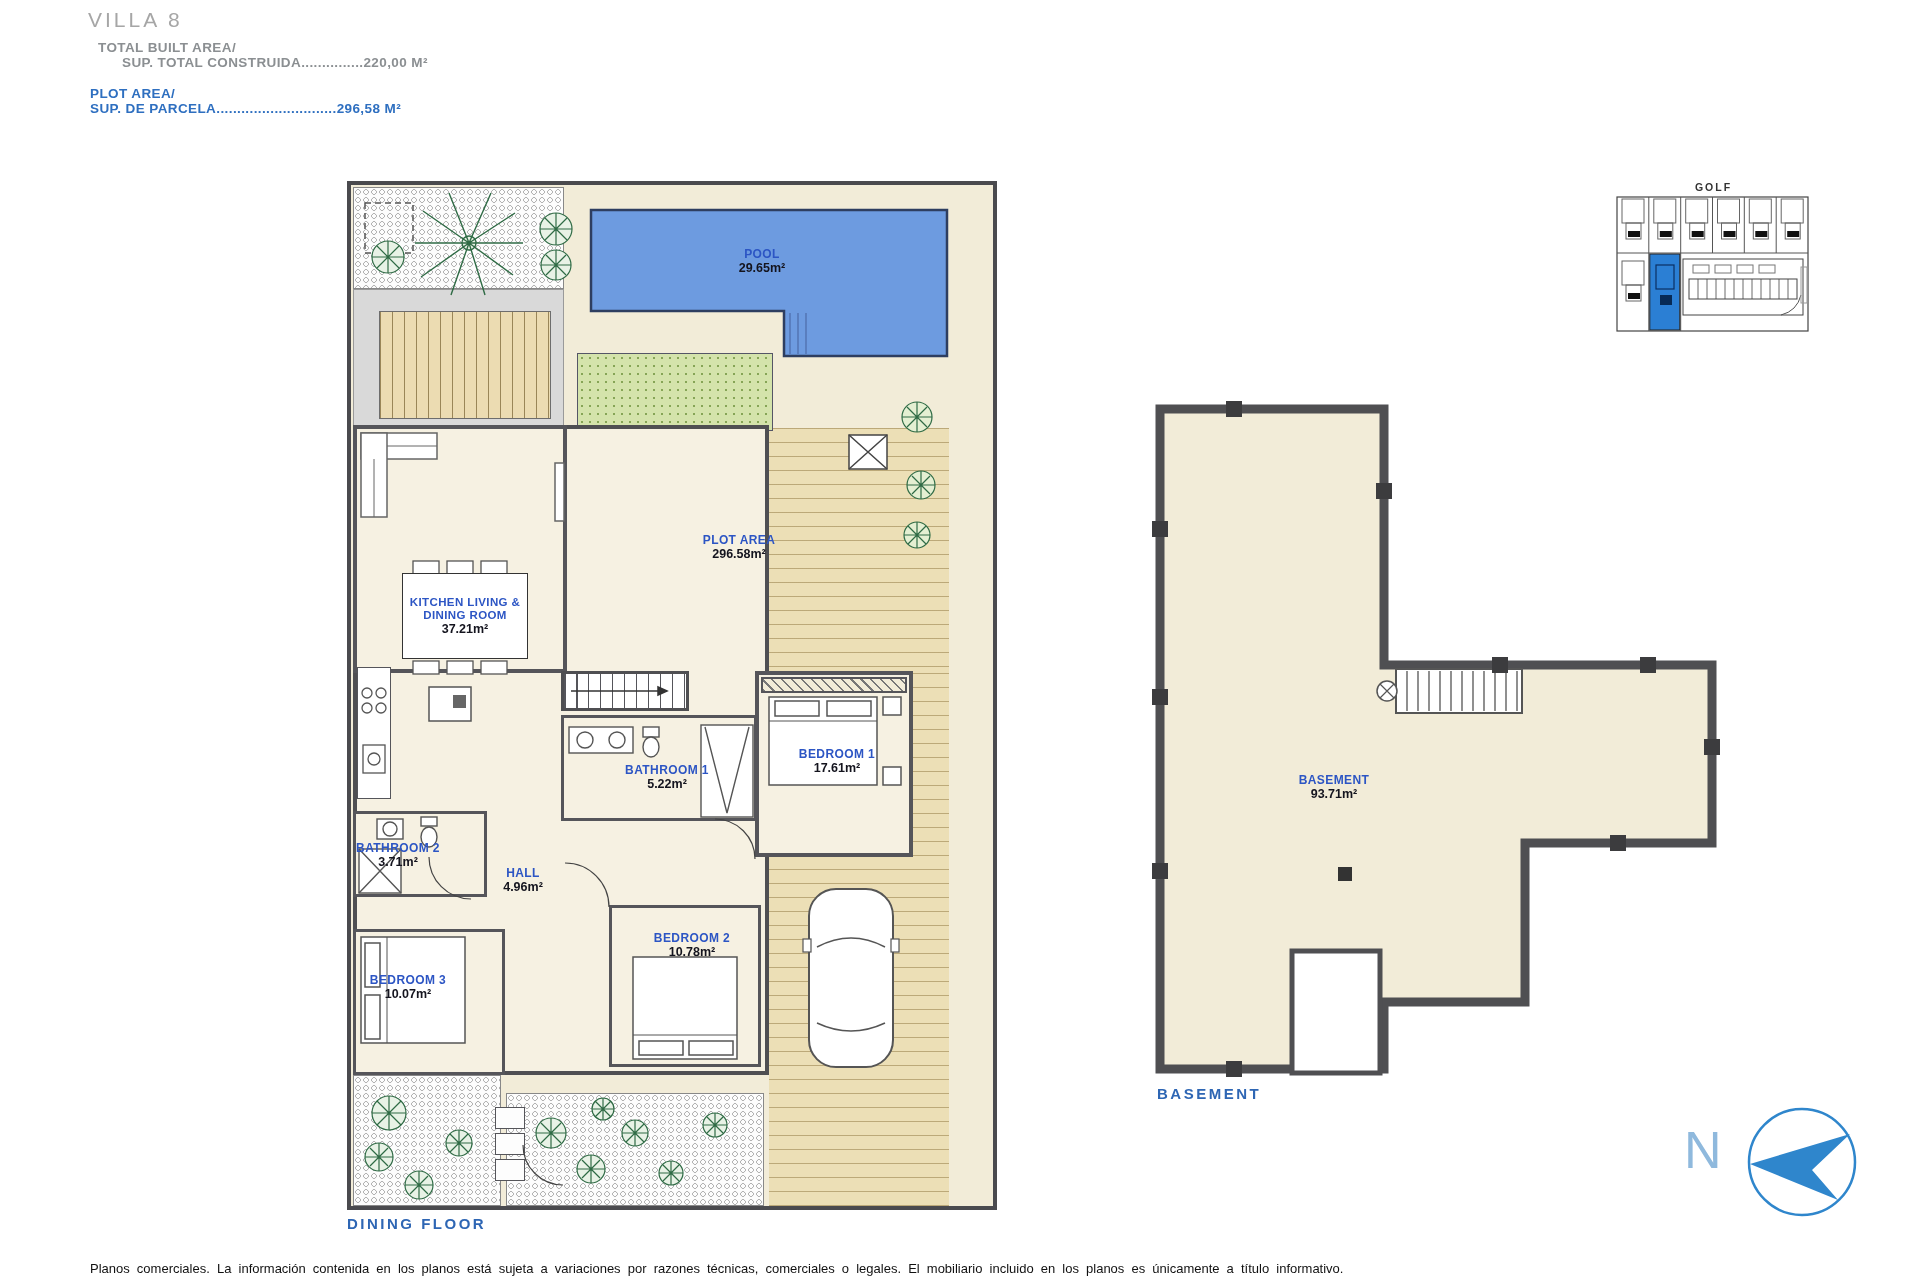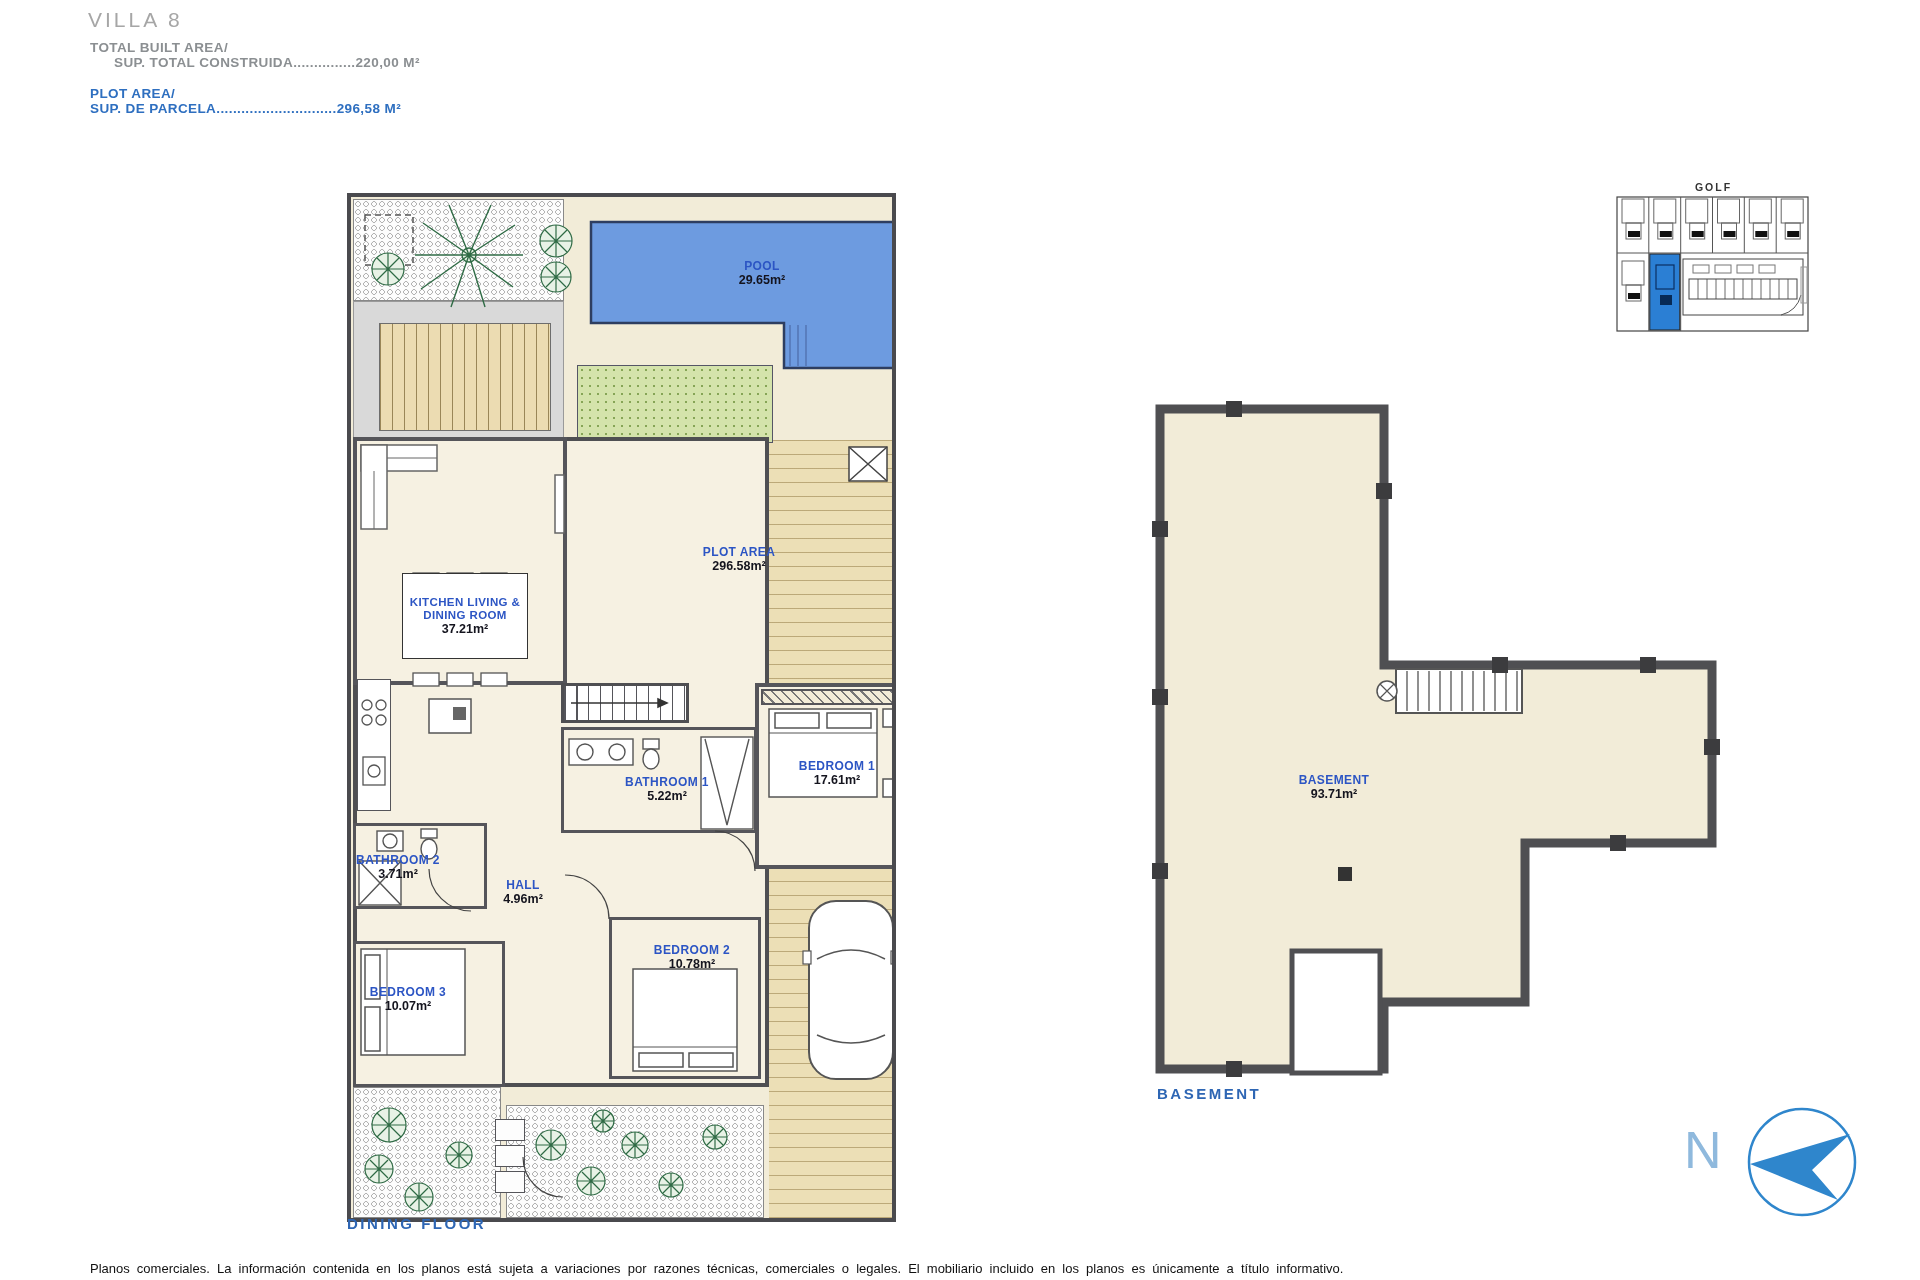--- a/index.html
+++ b/index.html
@@ -3,27 +3,27 @@
 <meta charset="utf-8">
 <style>
   html,body{margin:0;padding:0;background:#fff;}
   body{width:1920px;height:1280px;position:relative;overflow:hidden;
        font-family:"Liberation Sans",sans-serif;}
   [data-name]{box-sizing:border-box;}
 
   
   .hdr-title{position:absolute;left:88px;top:8px;font-size:21px;font-weight:normal;
              letter-spacing:3px;color:#a6a6a6;}
-  .hdr-gray{position:absolute;left:90px;font-size:13.5px;font-weight:bold;
+  .hdr-gray{position:absolute;left:98px;font-size:13.5px;font-weight:bold;
             color:#8b8f92;letter-spacing:.4px;}
   .hdr-blue{position:absolute;left:90px;font-size:13.5px;font-weight:bold;
             color:#2e6fc0;letter-spacing:.4px;}
 
   
-  .plan{position:absolute;left:347px;top:193px;width:549px;height:1029px;
+  .plan{position:absolute;left:347px;top:181px;width:650px;height:1029px;
         border:4px solid #4a4a4e;background:#f2ecd8;overflow:hidden;}
   .plan > div{position:absolute;}
   .gravel{background-color:#fdfdfd;
           background-image:radial-gradient(closest-side,transparent 52%,#b3b3b3 53% 72%,transparent 73%);
           background-size:8px 8px;border:1px solid #888;}
   .graypath{background:#d9d9d9;border:1px solid #9a9a9a;}
   .decksteps{background-color:#ecdcb2;
              background-image:repeating-linear-gradient(to right,rgba(110,88,40,.65) 0 1px,transparent 1px 12px);
              border:1px solid #6d6d6d;}
   .terrace{background-color:#ecdfb6;

